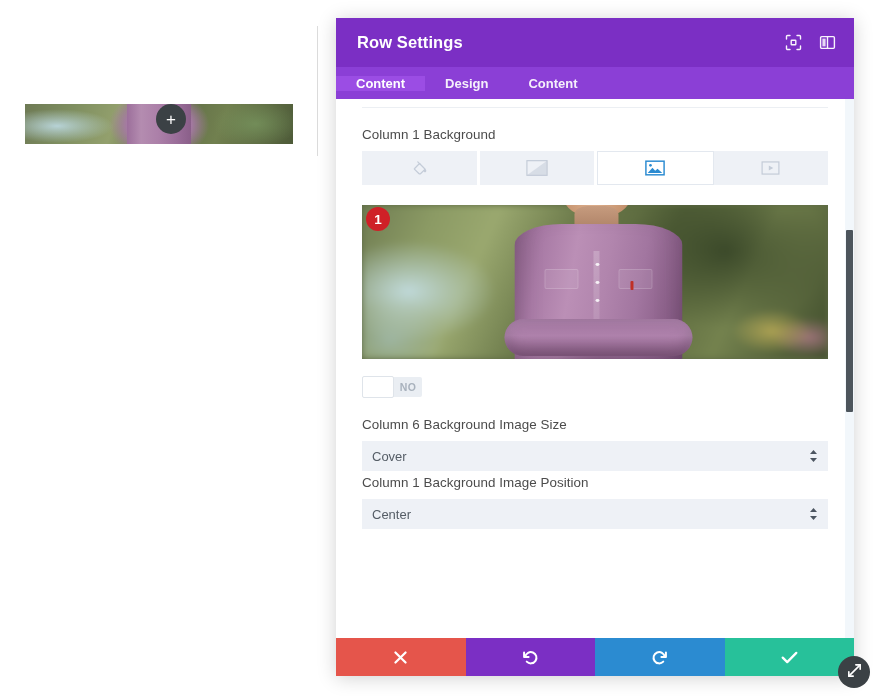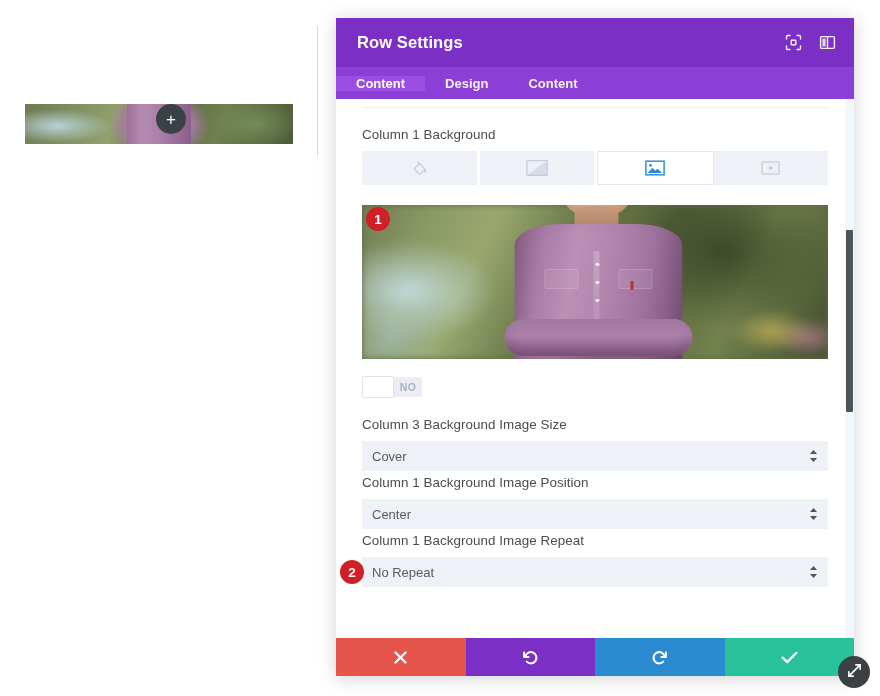--- a/index.html
+++ b/index.html
@@ -352,21 +352,21 @@
         </div>
 
         <div class="field">
           <div class="toggle">
             <div class="toggle-knob"></div>
             <div class="toggle-label">NO</div>
           </div>
         </div>
 
         <div class="field">
-          <div class="field-label">Column 3 Background Image Size</div>
+          <div class="field-label">Column 6 Background Image Size</div>
           <div class="select">
             <span>Cover</span>
             <span class="select-arrows">
               <svg width="9" height="14" viewBox="0 0 9 14">
                 <path d="M4.5 1 8 5H1Z" fill="#4c5561"></path>
                 <path d="M4.5 13 1 9h7Z" fill="#4c5561"></path>
               </svg>
             </span>
           </div>
         </div>
@@ -377,33 +377,20 @@
             <span>Center</span>
             <span class="select-arrows">
               <svg width="9" height="14" viewBox="0 0 9 14">
                 <path d="M4.5 1 8 5H1Z" fill="#4c5561"></path>
                 <path d="M4.5 13 1 9h7Z" fill="#4c5561"></path>
               </svg>
             </span>
           </div>
         </div>
 
-        <div class="field">
-          <div class="field-label">Column 1 Background Image Repeat</div>
-          <div class="select">
-            <div class="badge-2">2</div>
-            <span>No Repeat</span>
-            <span class="select-arrows">
-              <svg width="9" height="14" viewBox="0 0 9 14">
-                <path d="M4.5 1 8 5H1Z" fill="#4c5561"></path>
-                <path d="M4.5 13 1 9h7Z" fill="#4c5561"></path>
-              </svg>
-            </span>
-          </div>
-        </div>
 
       </div>
 
       <div class="scroll-track">
         <div class="scroll-thumb"></div>
       </div>
     </div>
 
     <div class="modal-footer">
       <div class="foot-btn foot-cancel">

